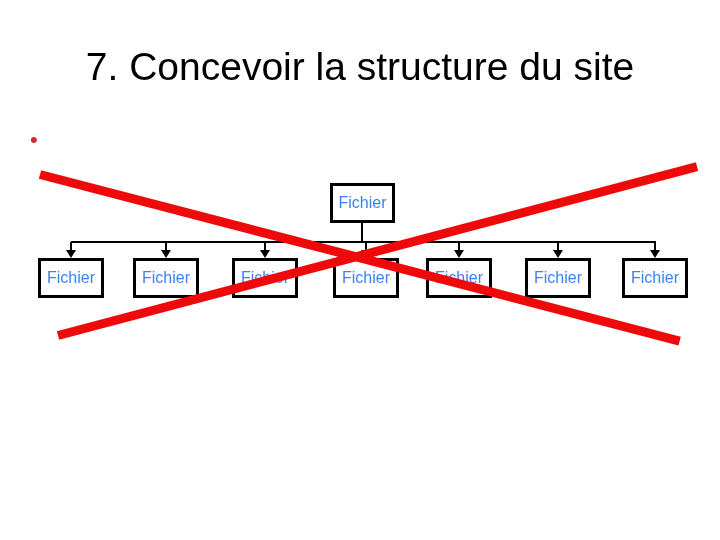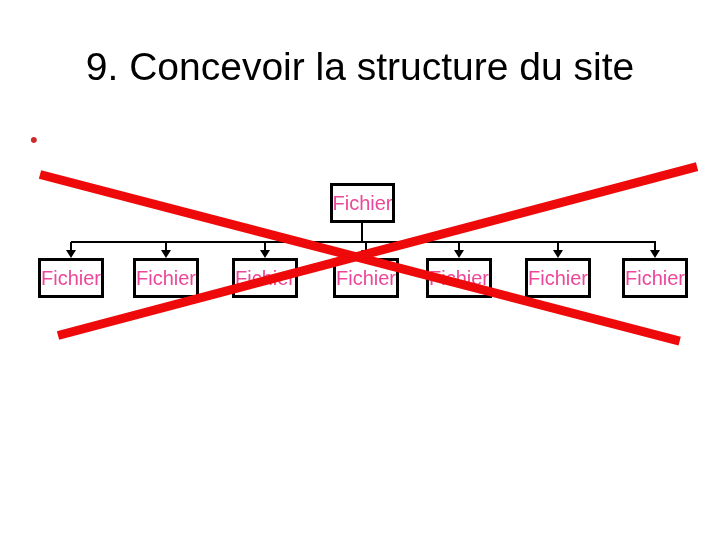--- a/index.html
+++ b/index.html
@@ -29,21 +29,21 @@
     position: absolute; top: 129px; left: 30px;
     display: flex; align-items: center; gap: 15px;
     color: var(--bullet-text); font-size: 26px; white-space: nowrap;
   }
   .bullet-marker { font-size: 22px; line-height: 1; }
 
   .box {
     position: absolute; box-sizing: border-box;
     border: 3px solid var(--box-border); background: #ffffff;
     display: flex; align-items: center; justify-content: center;
-    font-size: 20px; color: #ec4899; white-space: nowrap; overflow: hidden;
+    font-size: 16px; color: #3b82f6; white-space: nowrap; overflow: hidden;
   }
   .root-box  { left: 330px; top: 183px; width: 65px; height: 40px; }
   .child-box { top: 258px; width: 66px; height: 40px; }
   .cb0 { left: 38px; }  .cb1 { left: 133px; } .cb2 { left: 232px; }
   .cb3 { left: 333px; } .cb4 { left: 426px; } .cb5 { left: 525px; }
   .cb6 { left: 622px; }
 
   .hline { position: absolute; left: 71px; top: 241px; width: 585px; height: 2px; background: var(--connector); }
   .stub  { position: absolute; left: 361px; top: 221px; width: 2px; height: 20px; background: var(--connector); }
   .drop  { position: absolute; top: 242px; width: 2px; height: 10px; background: var(--connector); }
@@ -64,21 +64,21 @@
     transform-origin: 0 50%; z-index: 10;
   }
   .cross1 { left: 40px; top: 170px; width: 661px; transform: rotate(14.6deg); }
   .cross2 { left: 58px; top: 331px; width: 661px; transform: rotate(-14.8deg); }
 </style>
 </head>
 <body>
 
 <div class="slide">
 
-  <div class="title">9. Concevoir la structure du site</div>
+  <div class="title">7. Concevoir la structure du site</div>
 
   <div class="bullet-line">
     <span class="bullet-marker">•</span>
   </div>
 
   <div class="stub"></div>
   <div class="hline"></div>
   <div class="drop d0"></div>
   <div class="drop d1"></div>
   <div class="drop d2"></div>

